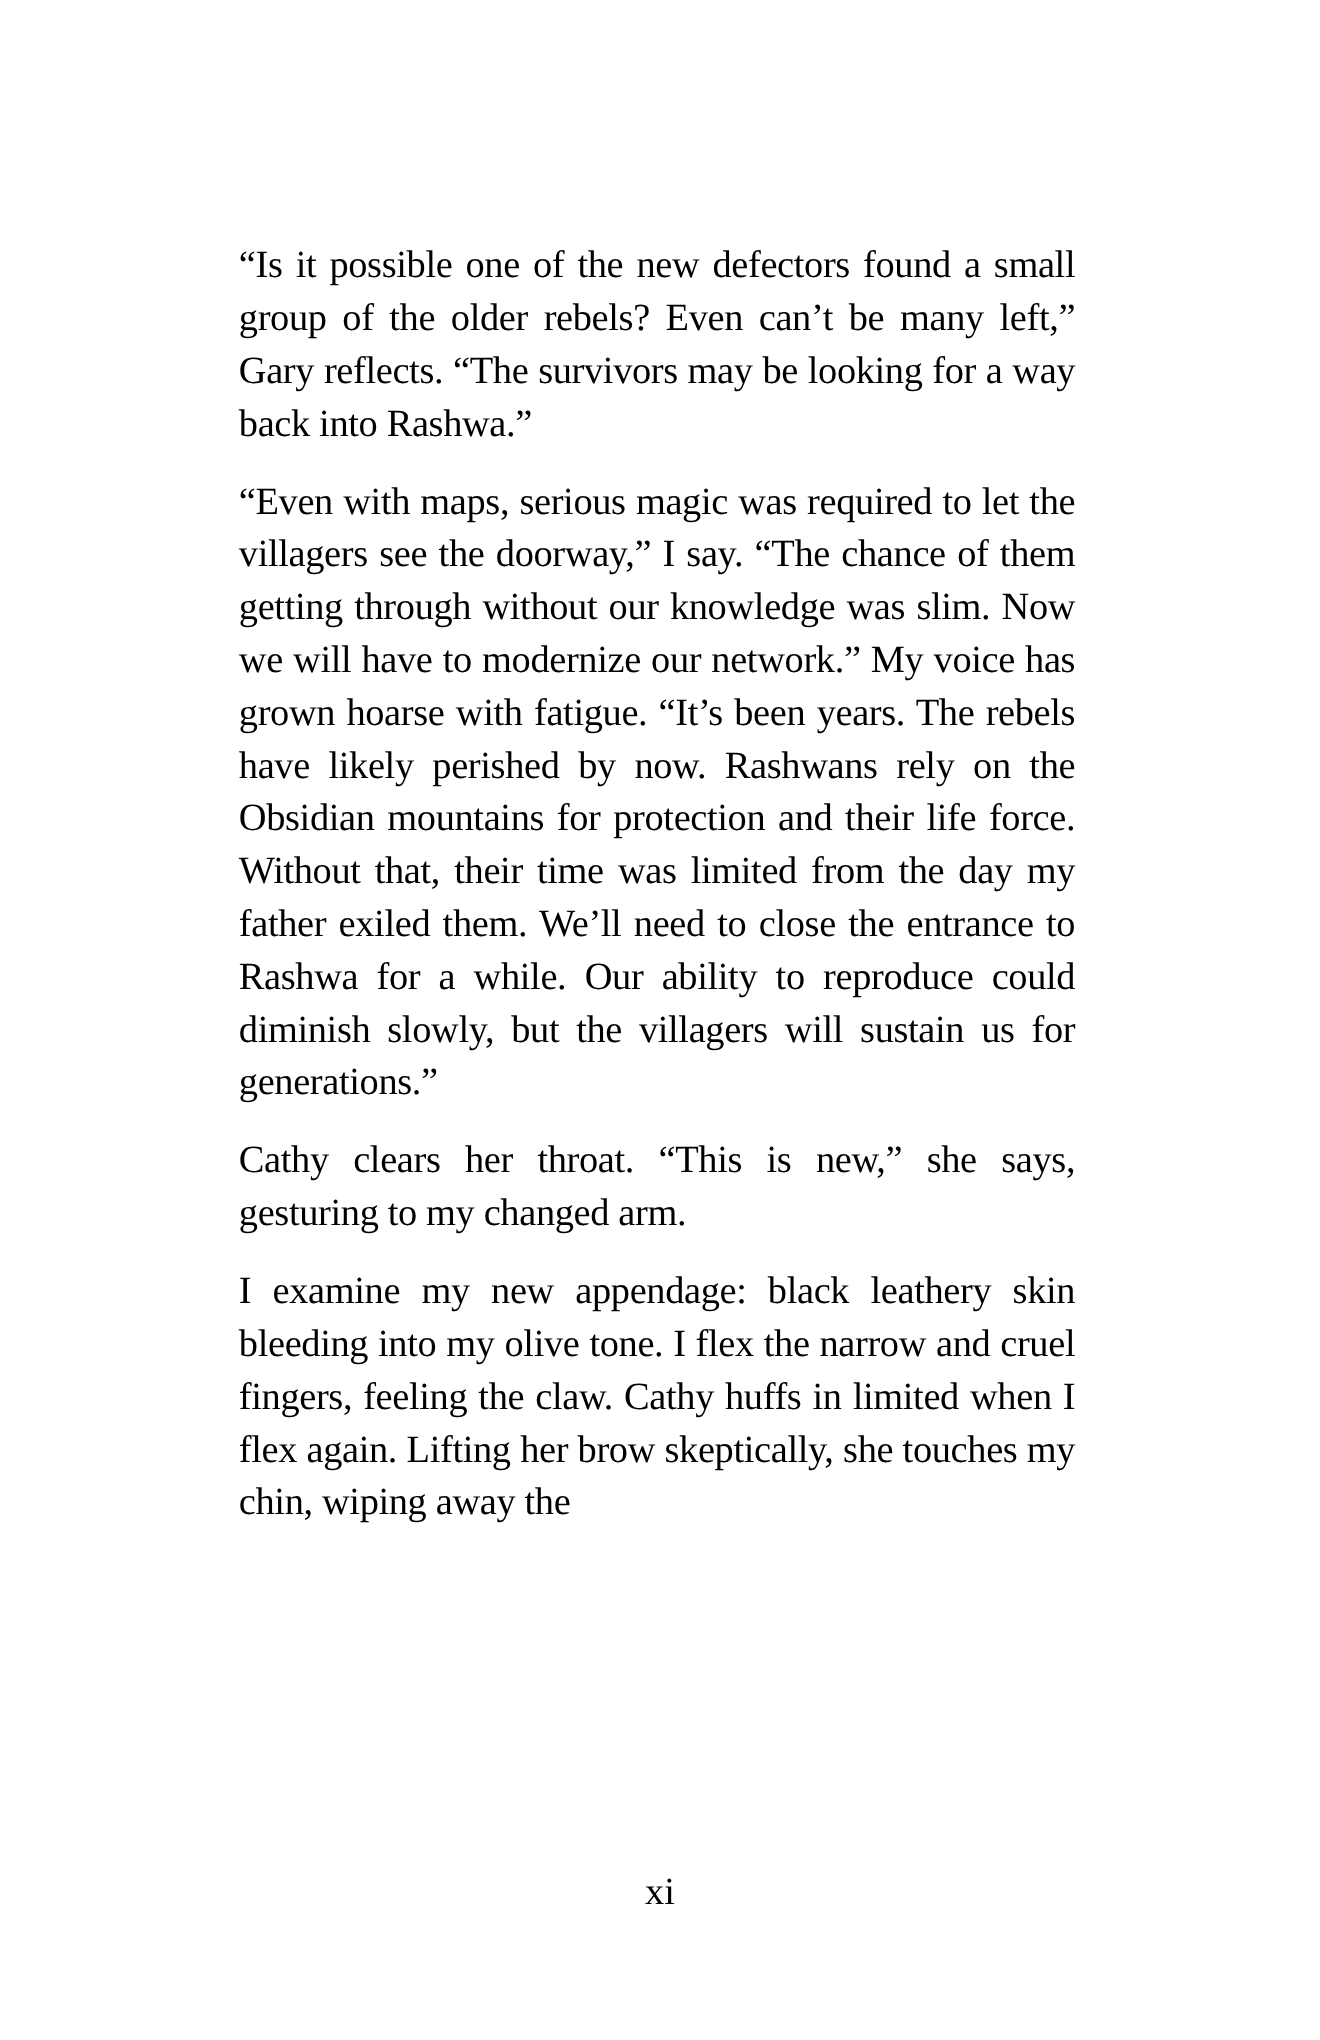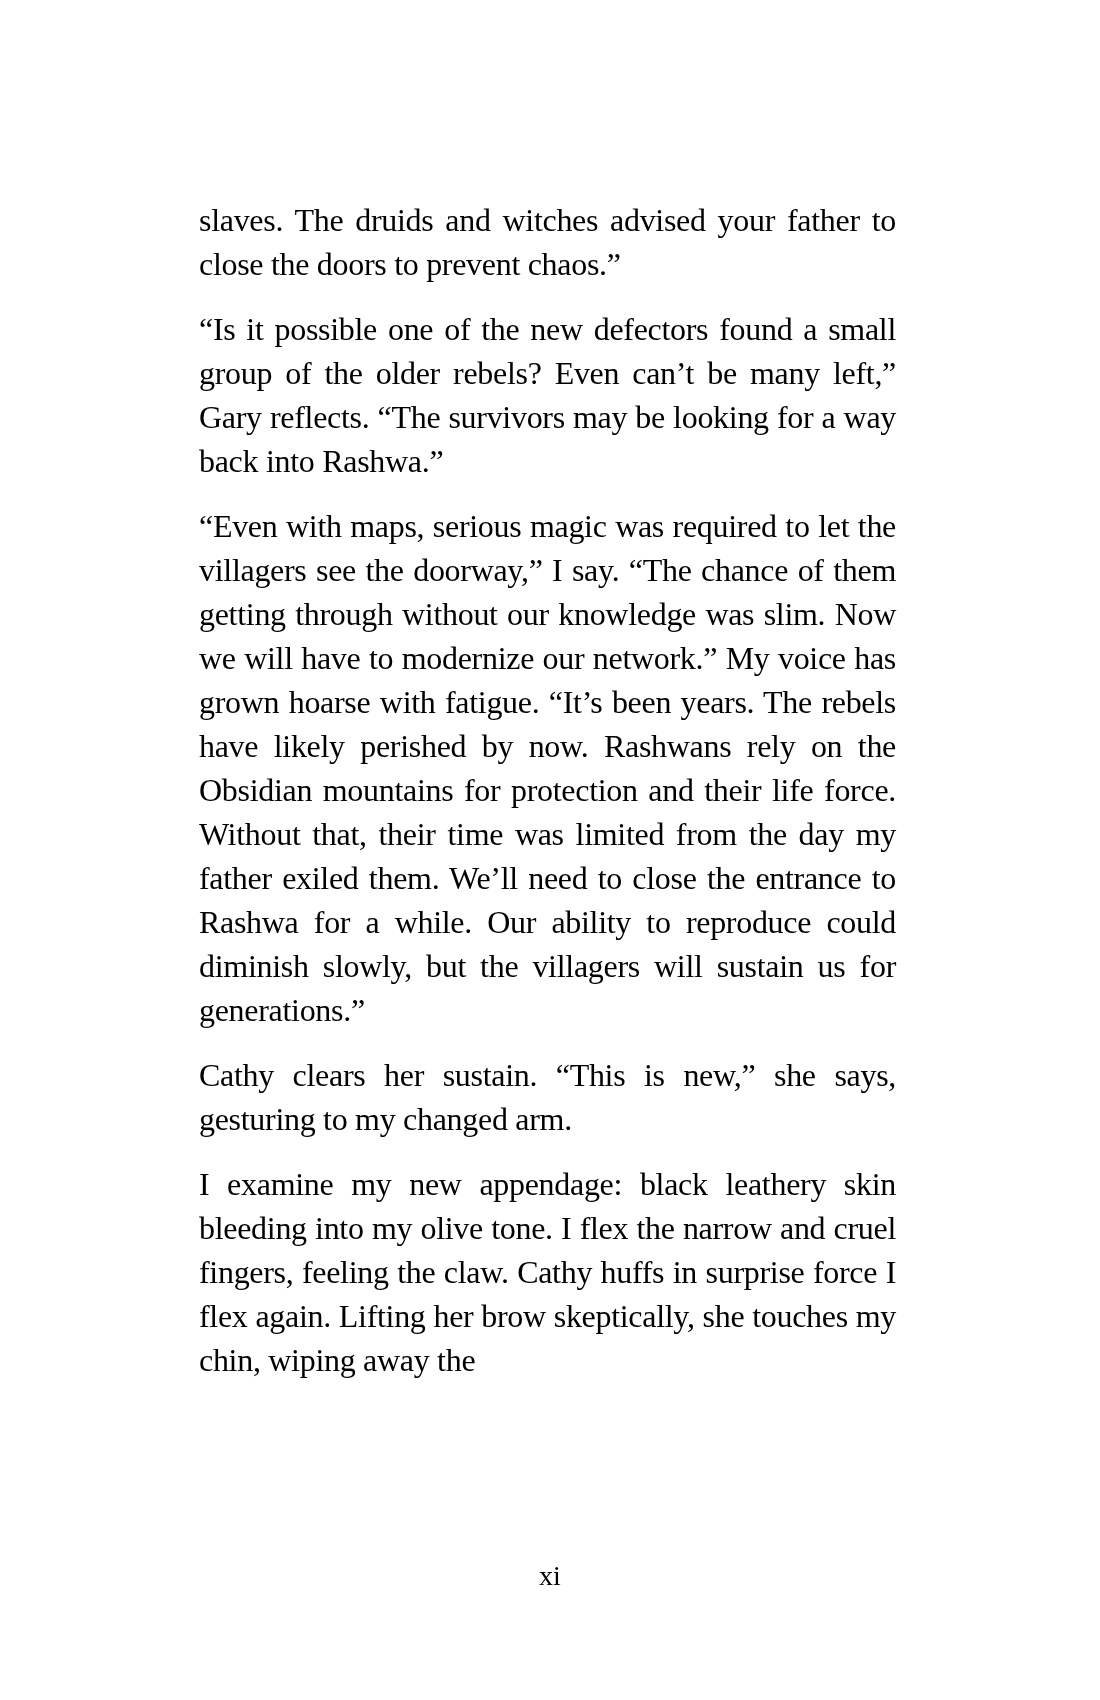--- a/index.html
+++ b/index.html
@@ -28,28 +28,27 @@
     text-align: justify;
     text-align-last: left;
     letter-spacing: -0.3px;
   }
   .page-number {
     position: absolute;
     left: 0;
     width: 1100px;
     top: 1556px;
     text-align: center;
-    font-size: 28px;
+    font-size: 32px;
     line-height: 40px;
   }
 </style>
 </head>
 <body>
 
 <div class="page-body">
-  <p class="para">slaves. The druids and witches advised your father to close the doors to prevent chaos.”</p>
   <p class="para">“Is it possible one of the new defectors found a small group of the older rebels? Even can’t be many left,” Gary reflects. “The survivors may be looking for a way back into Rashwa.”</p>
   <p class="para">“Even with maps, serious magic was required to let the villagers see the doorway,” I say. “The chance of them getting through without our knowledge was slim. Now we will have to modernize our network.” My voice has grown hoarse with fatigue. “It’s been years. The rebels have likely perished by now. Rashwans rely on the Obsidian mountains for protection and their life force. Without that, their time was limited from the day my father exiled them. We’ll need to close the entrance to Rashwa for a while. Our ability to reproduce could diminish slowly, but the villagers will sustain us for generations.”</p>
-  <p class="para">Cathy clears her sustain. “This is new,” she says, gesturing to my changed arm.</p>
-  <p class="para">I examine my new appendage: black leathery skin bleeding into my olive tone. I flex the narrow and cruel fingers, feeling the claw. Cathy huffs in surprise force I flex again. Lifting her brow skeptically, she touches my chin, wiping away the</p>
+  <p class="para">Cathy clears her throat. “This is new,” she says, gesturing to my changed arm.</p>
+  <p class="para">I examine my new appendage: black leathery skin bleeding into my olive tone. I flex the narrow and cruel fingers, feeling the claw. Cathy huffs in limited when I flex again. Lifting her brow skeptically, she touches my chin, wiping away the</p>
 </div>
 
 <div class="page-number">xi</div>
 
 </body></html>

